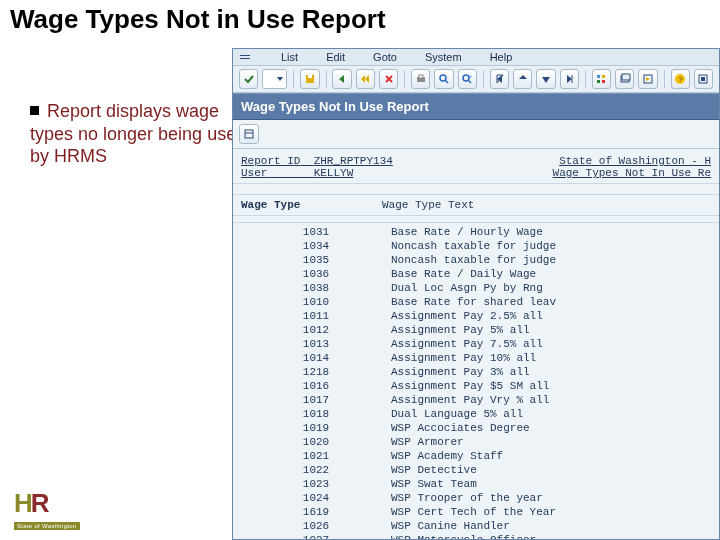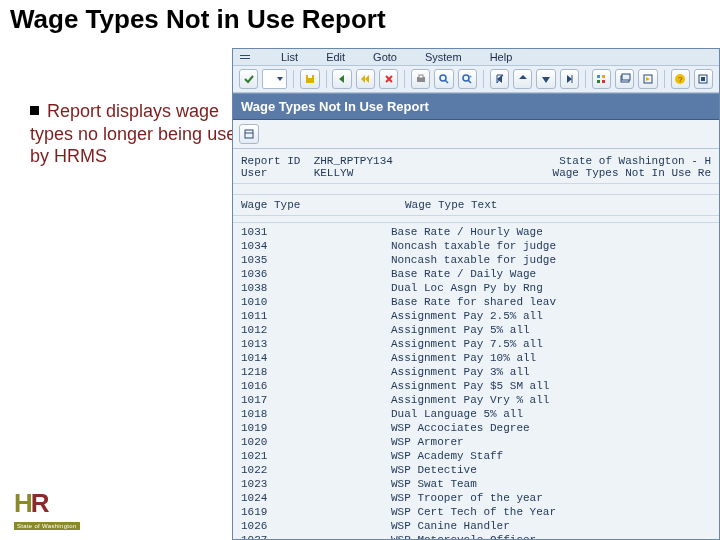--- a/index.html
+++ b/index.html
@@ -157,43 +157,44 @@
   }
   .sap .meta {
     padding: 6px 8px 4px 8px;
     font-family: "Courier New", monospace;
     font-size: 11px;
     color: #223a5a;
     white-space: pre;
     display: flex;
     justify-content: space-between;
     border-bottom: 1px solid #cbd7e3;
+    text-decoration: underline;
   }
   .sap .gap {
     height: 10px;
     border-bottom: 1px solid #cbd7e3;
   }
   .sap .colheads {
     display: flex;
     font-family: "Courier New", monospace;
     font-size: 11px;
     color: #223a5a;
     padding: 4px 8px;
     border-bottom: 1px solid #cbd7e3;
   }
-  .sap .colheads .c1 { width: 164px; }
+  .sap .colheads .c1 { width: 141px; font-weight: bold; }
   .sap .rows {
     font-family: "Courier New", monospace;
     font-size: 11px;
     line-height: 14px;
     color: #223a5a;
     padding: 2px 8px;
   }
   .sap .row { display: flex; }
-  .sap .row .c1 { width: 150px; }
+  .sap .row .c1 { width: 150px; text-align: center; }
   .sap .row .c2 { flex: 1; white-space: nowrap; overflow: hidden; }
 
   svg { display: block; }
 </style>
 </head>
 <body>
 
 <div class="slide">
 
   <div class="slide-title">Wage Types Not in Use Report</div>

